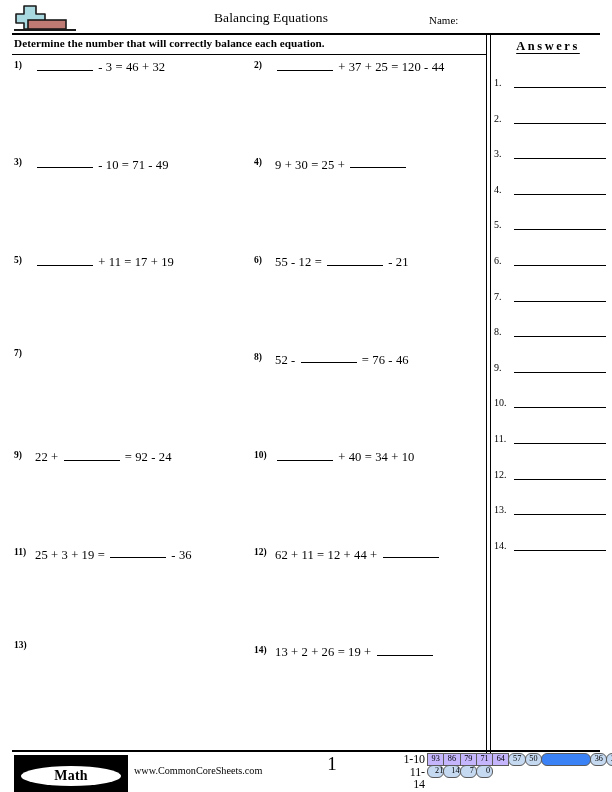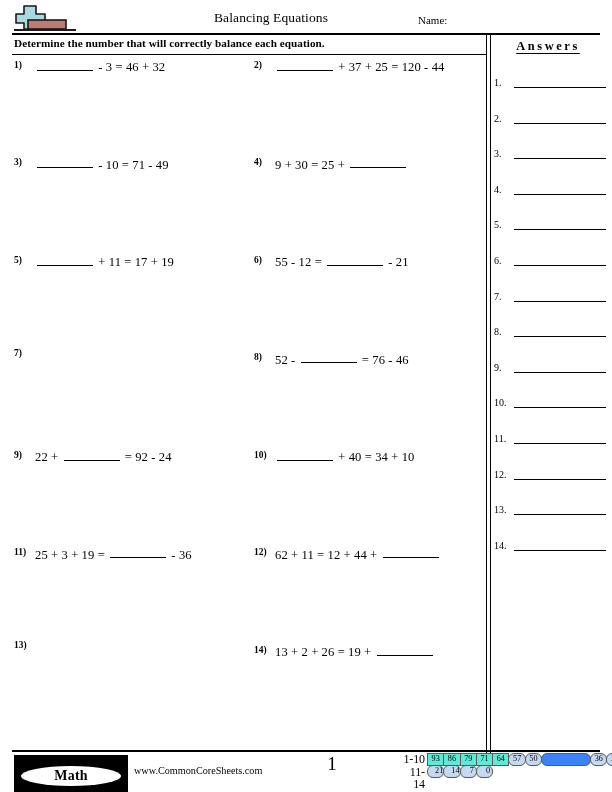--- a/index.html
+++ b/index.html
@@ -32,21 +32,21 @@
     position: absolute;
     left: 0; top: 10px;
     width: 486px;
     text-align: center;
     font-size: 13.5px;
     letter-spacing: .1px;
     padding-left: 28px;
   }
   #name-label {
     position: absolute;
-    left: 418px; top: 14px;
+    left: 429px; top: 14px;
     font-size: 11px;
     text-align: right;
   }
 
   
   #header-rule {
     position: absolute;
     left: 12px; top: 33px;
     width: 588px;
     border-top: 2px solid #000;
@@ -230,21 +230,21 @@
   }
   .score-cell {
     width: 17.3px;
     flex: 0 0 17.3px;
     border: 1px solid #5a5a5a;
     margin-left: -1px;
     font-size: 8.2px;
     line-height: 10.5px;
     text-align: center;
     box-sizing: border-box;
-    background: #5eead4;
+    background: #c4b5fd;
   }
   .score-cell.hl { background: #c5d9f1; border-radius: 6px; }
   .score-cell.blank-cell { border: none; background: transparent; }
   .score-row.row2 .score-cell { margin-top: -1px; padding-left: 7px; }
 </style>
 </head>
 <body>
 
 <div id="header">
 

